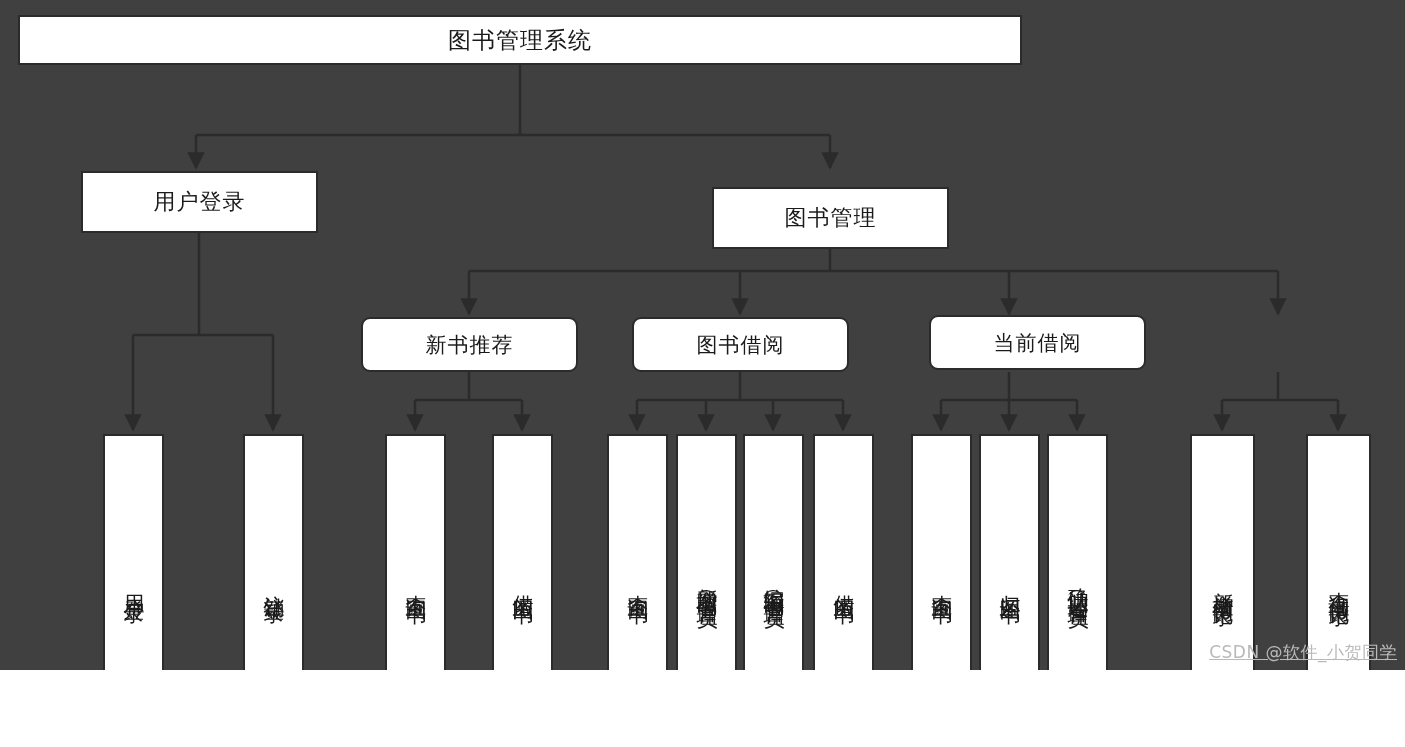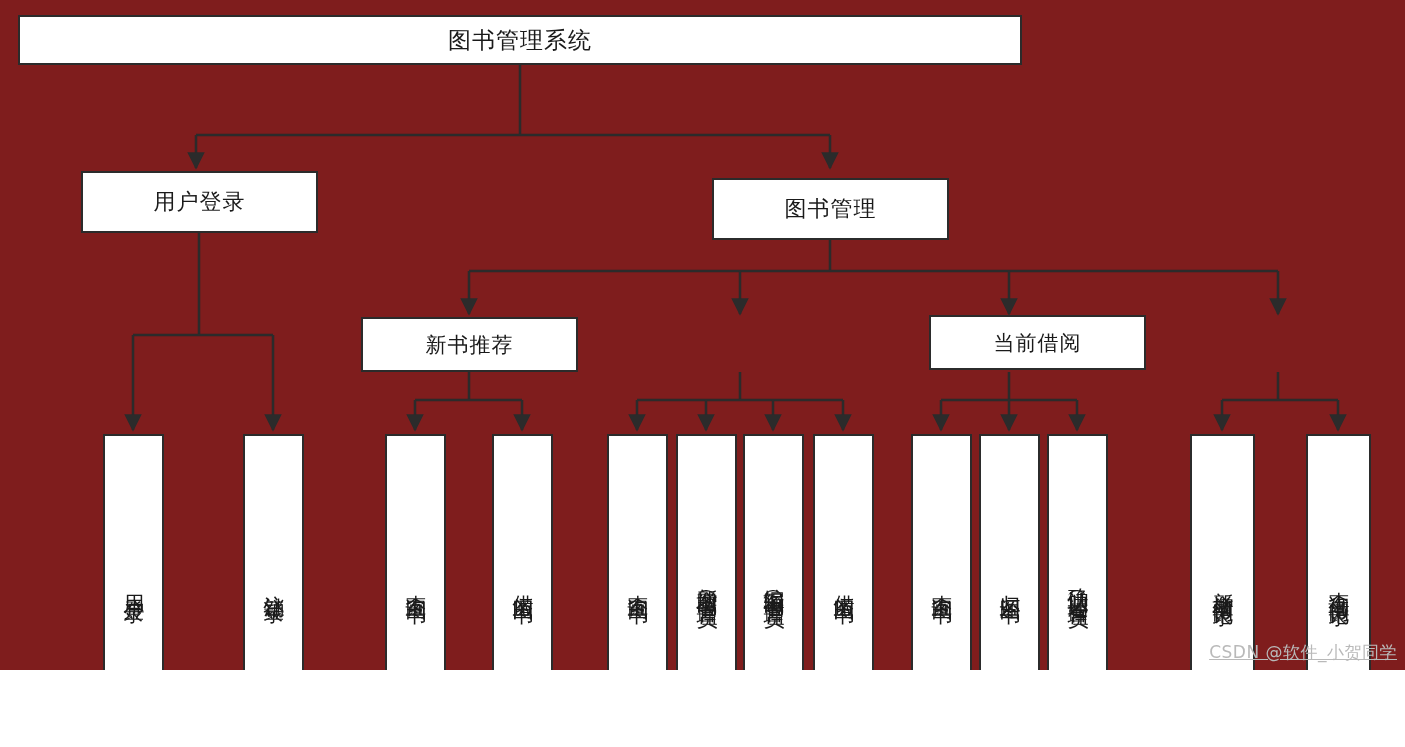--- a/index.html
+++ b/index.html
@@ -7,21 +7,21 @@
     padding: 0;
     background: #ffffff;
   }
   body {
     font-family: "DejaVu Sans", "Liberation Sans", sans-serif;
   }
   #diagram-root {
     position: relative;
     width: 1405px;
     height: 670px;
-    background: #7f1d1d;
+    background: #404040;
     overflow: hidden;
   }
   #edge-layer {
     position: absolute;
     left: 0;
     top: 0;
     width: 1405px;
     height: 747px;
   }
   .node {
@@ -38,20 +38,21 @@
     font-size: 23px;
     letter-spacing: 1px;
   }
   .node-l1 {
     font-size: 22px;
     letter-spacing: 1px;
   }
   .node-l2 {
     font-size: 21px;
     letter-spacing: 1px;
+    border-radius: 9px;
   }
   .node-leaf {
     font-size: 21px;
     padding-top: 6px;
     padding-bottom: 6px;
     align-items: center;
   }
   .vtext {
     writing-mode: vertical-rl;
     text-orientation: upright;
@@ -128,27 +129,30 @@
     </g>
   </svg>
 
   <div class="node node-root" style="left:18px; top:15px; width:1004px; height:50px;">
     <span>图书管理系统</span>
   </div>
 
   <div class="node node-l1" style="left:81px; top:171px; width:237px; height:62px;">
     <span>用户登录</span>
   </div>
-  <div class="node node-l1" style="left:712px; top:178px; width:237px; height:62px;">
+  <div class="node node-l1" style="left:712px; top:187px; width:237px; height:62px;">
     <span>图书管理</span>
   </div>
 
   <div class="node node-l2" style="left:361px; top:317px; width:217px; height:55px;">
     <span>新书推荐</span>
   </div>
+  <div class="node node-l2" style="left:632px; top:317px; width:217px; height:55px;">
+    <span>图书借阅</span>
+  </div>
   <div class="node node-l2" style="left:901px; top:315px; width:217px; height:55px;margin-left:28px;">
     <span>当前借阅</span>
   </div>
 
   <div class="node node-leaf" style="left:103px; top:434px; width:61px; height:300px;">
     <span class="vtext">用户登录</span>
   </div>
   <div class="node node-leaf" style="left:243px; top:434px; width:61px; height:300px;">
     <span class="vtext">注销登录</span>
   </div>

